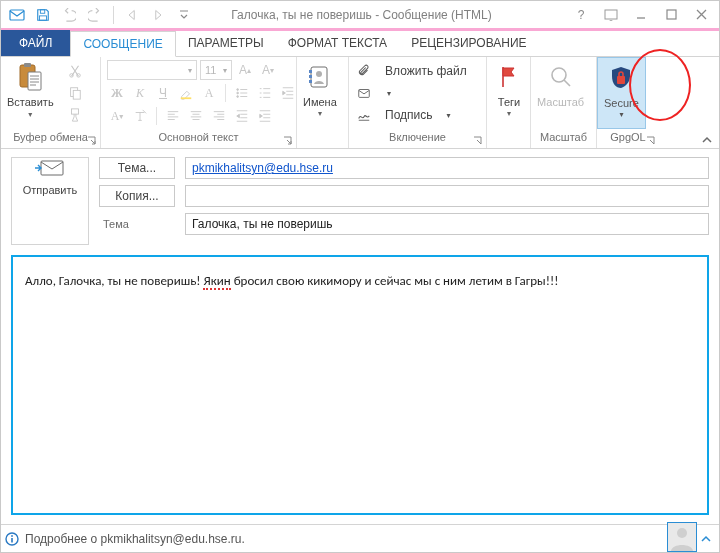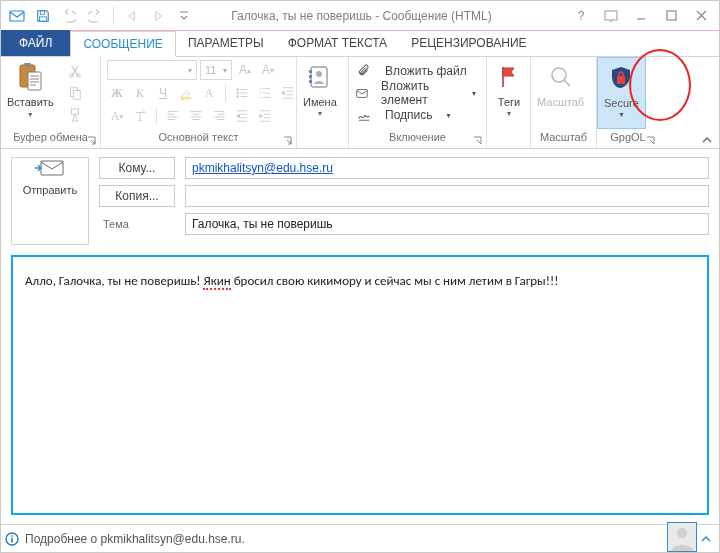--- a/index.html
+++ b/index.html
@@ -14,21 +14,21 @@
     overflow: hidden;
     border: 1px solid #c9c9c9;
   }
   
   .titlebar {
     height: 30px;
     background: #fff;
     display: flex;
     align-items: center;
     padding: 0 4px;
-    border-bottom: 1px solid #f9a8d4;
+    border-bottom: 3px solid #f9a8d4;
   }
   .qat { display: flex; align-items: center; gap: 2px; }
   .qat .qbtn {
     width: 24px; height: 24px;
     display: flex; align-items: center; justify-content: center;
     color: #2a8dd4;
   }
   .qat .qbtn.disabled { color: #c4c4c4; }
   .qat .sep { width:1px; height:18px; background:#d9d9d9; margin:0 4px;}
   .titlebar .title {
@@ -481,21 +481,20 @@
         </span>
         <span>Вложить файл</span>
       </div>
       <div class="menuitem">
         <span class="mi-ico">
           <svg width="14" height="14" viewBox="0 0 16 16">
               <rect x="2" y="4" width="12" height="9" rx="1" fill="none" stroke="#5b5b5b"></rect>
               <path d="M2 5l6 4 6-4" fill="none" stroke="#5b5b5b"></path>
             </svg>
         </span>
-        <span>Вложить элемент</span>
         <span class="mi-dd">▾</span>
       </div>
       <div class="menuitem">
         <span class="mi-ico">
           <svg width="14" height="14" viewBox="0 0 16 16">
               <path d="M2 12c2-6 4 2 6-2s3 3 6-1" fill="none" stroke="#5b5b5b" stroke-width="1.2"></path>
               <path d="M2 14h12" stroke="#5b5b5b"></path>
             </svg>
         </span>
         <span>Подпись</span>
@@ -584,21 +583,21 @@
         <svg width="34" height="20" viewBox="0 0 34 20">
             <rect x="8" y="3" width="22" height="14" rx="1" fill="#fff" stroke="#6b6b6b"></rect>
             <path d="M8 4l11 7 11-7" fill="none" stroke="#6b6b6b"></path>
             <path d="M2 10h5M5 7l3 3-3 3" fill="none" stroke="#2a8dd4" stroke-width="1.4"></path>
           </svg>
       </span>
       <span class="send-label">Отправить</span>
     </div>
     <div class="fields">
       <div class="fieldrow">
-        <div class="fieldbtn">Кому...</div>
+        <div class="fieldbtn">Тема...</div>
         <div class="fieldinput">
           <span class="link">pkmikhalitsyn@edu.hse.ru</span>
         </div>
       </div>
       <div class="fieldrow">
         <div class="fieldbtn">Копия...</div>
         <div class="fieldinput">
           <span></span>
         </div>
       </div>

